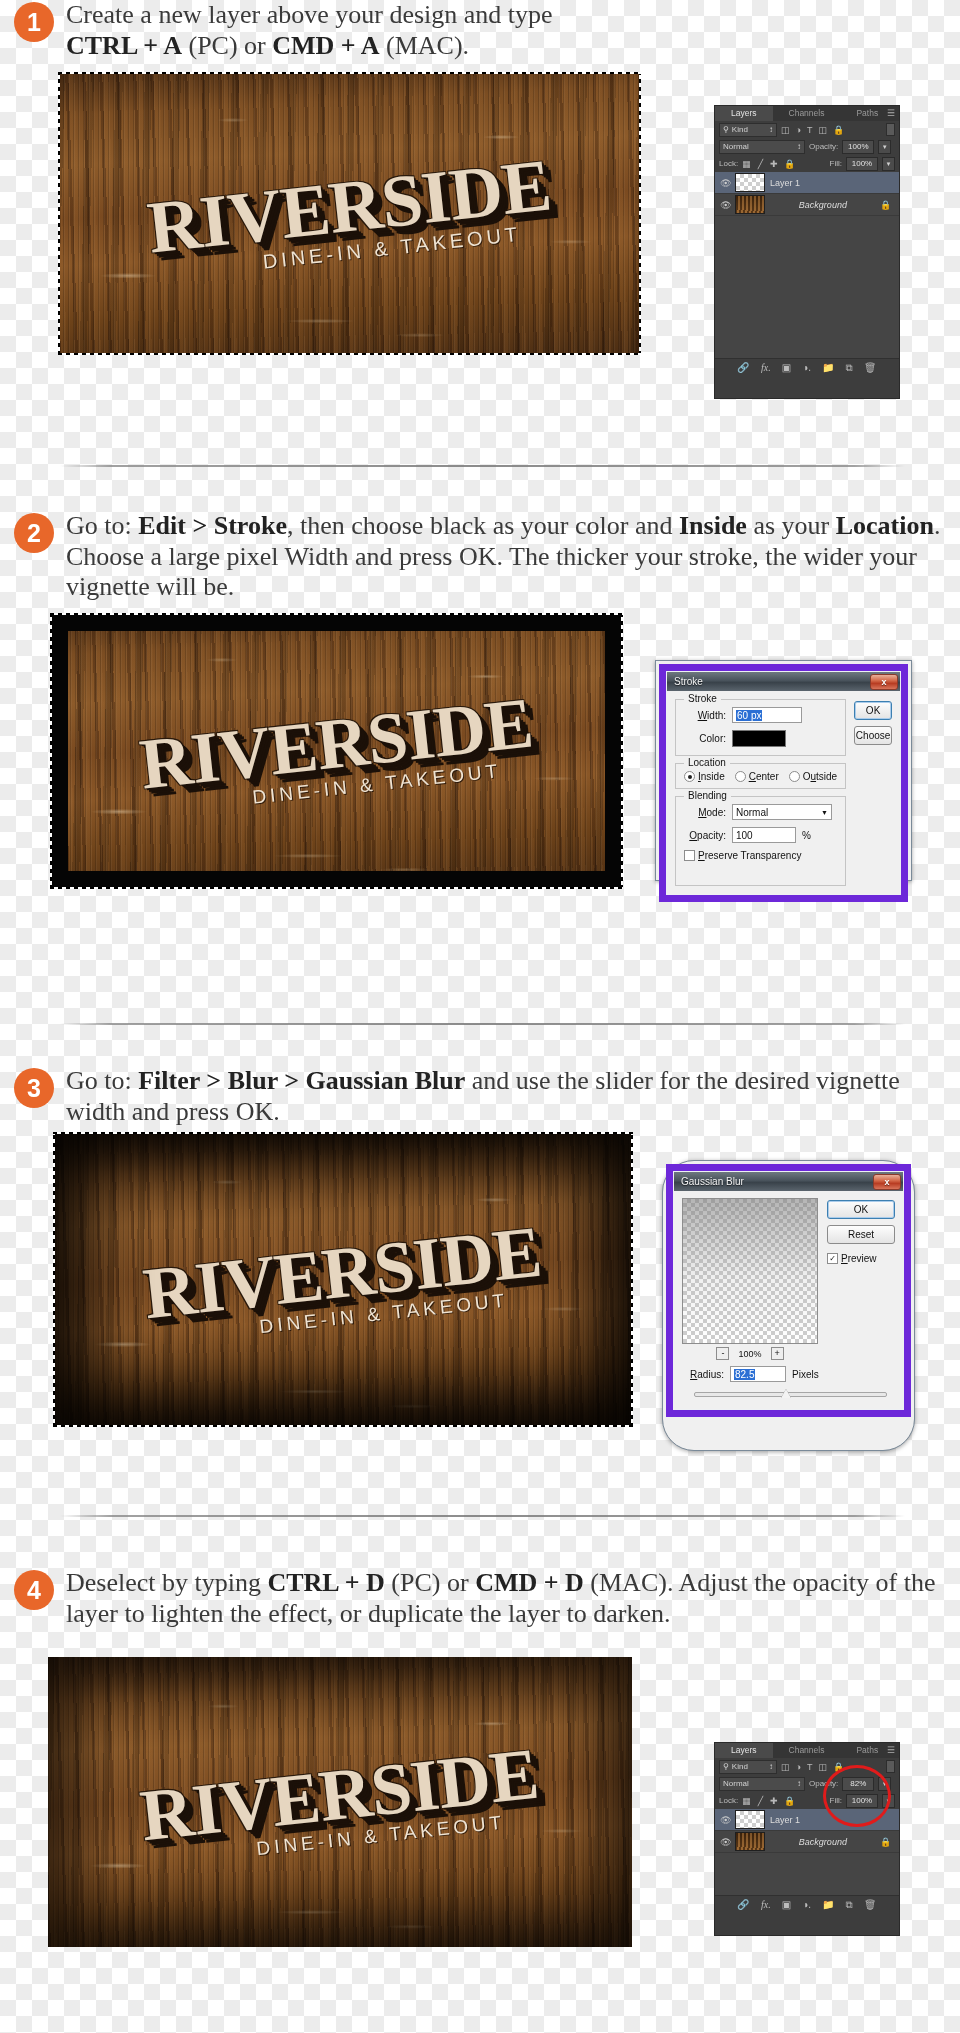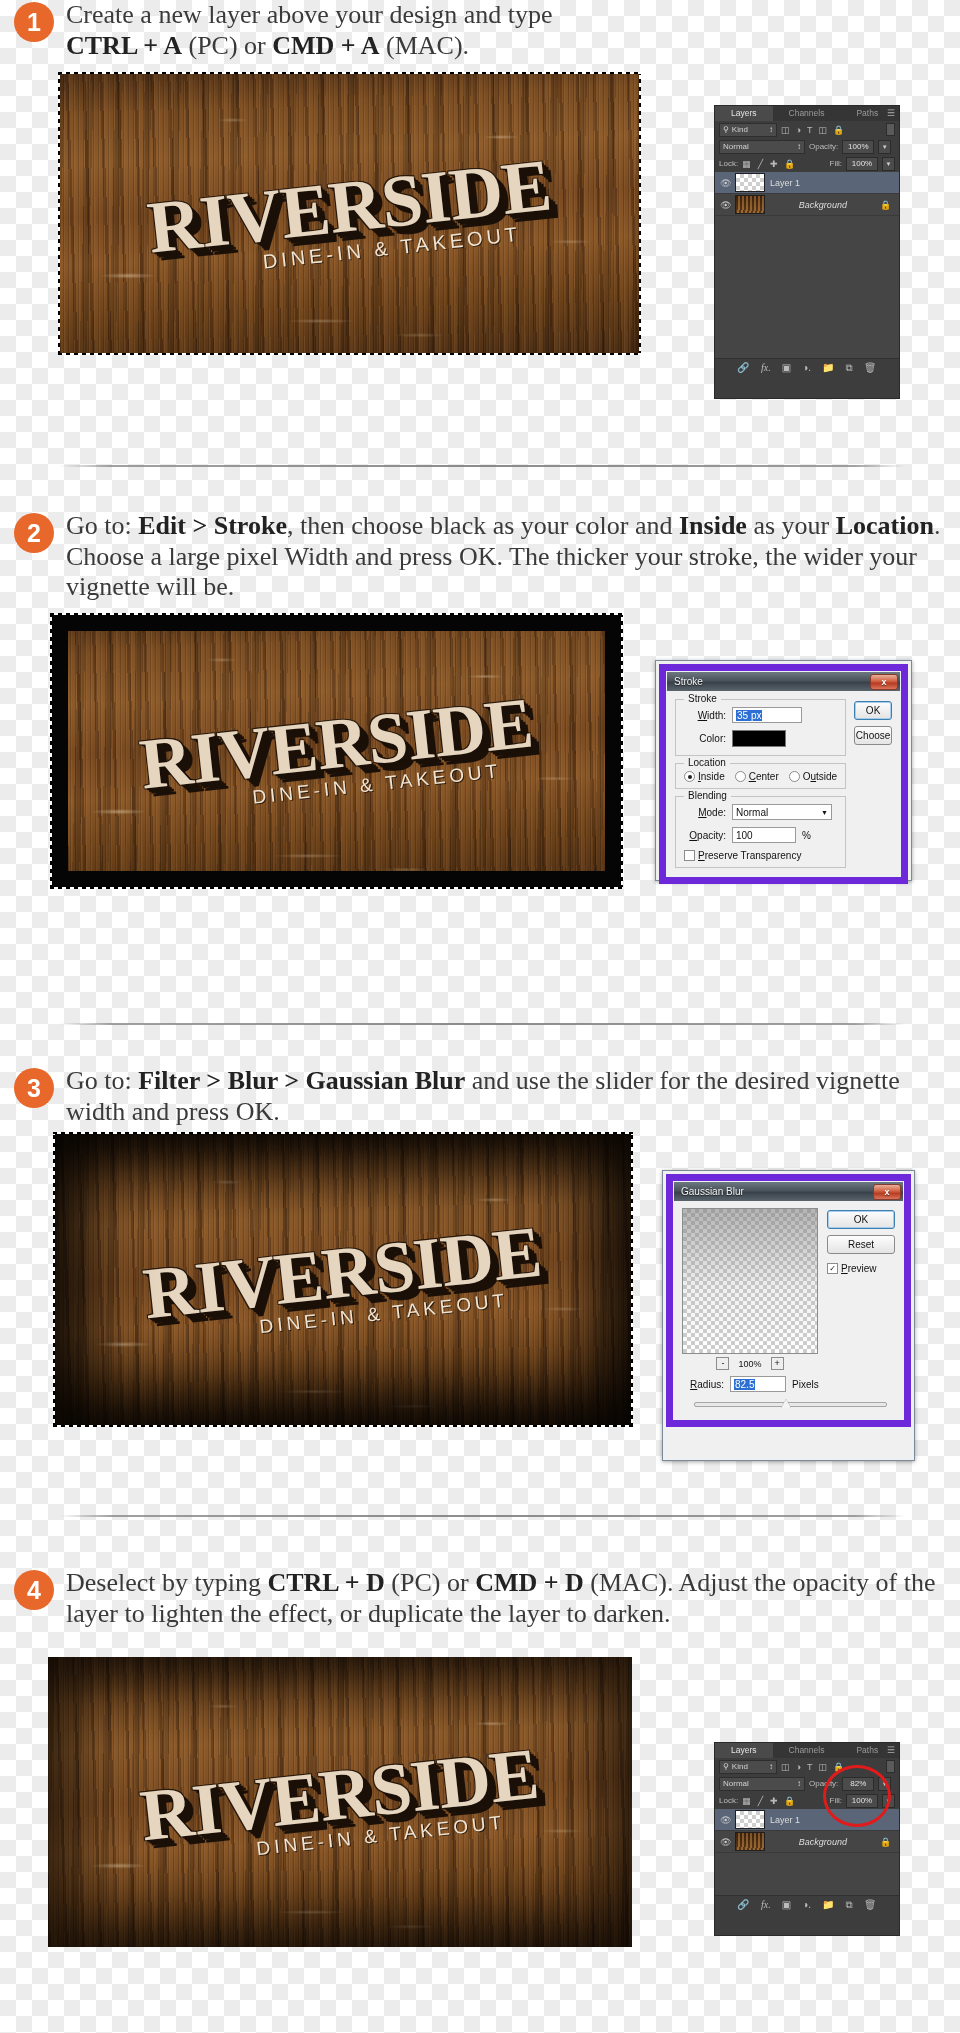--- a/index.html
+++ b/index.html
@@ -292,21 +292,21 @@
         <span>Stroke</span>
         <span class="dlg-close">x</span>
       </div>
       <div class="dlg-body" style="display:flex;gap:8px;">
         <div style="flex:1;">
           <div class="grp">
             <span class="grp-t">Stroke</span>
             <div class="frm">
               <span class="flbl" style="width:42px;"><span class="u">W</span>idth:</span>
               <div class="tbox" style="width:62px;">
-                <span class="sel-txt">35 px</span>
+                <span class="sel-txt">60 px</span>
               </div>
             </div>
             <div class="frm">
               <span class="flbl" style="width:42px;">Color:</span>
               <div class="swatch" style="width:52px;"></div>
             </div>
           </div>
           <div class="grp" style="padding-bottom:6px;">
             <span class="grp-t">Location</span>
             <div style="display:flex;gap:10px;align-items:center;">
@@ -317,21 +317,21 @@
               <label class="radio">
                 <span class="rb"></span>
                 <span><span class="u">C</span>enter</span>
               </label>
               <label class="radio">
                 <span class="rb"></span>
                 <span>O<span class="u">u</span>tside</span>
               </label>
             </div>
           </div>
-          <div class="grp" style="margin-bottom:0;padding-bottom:6px;">
+          <div class="grp" style="margin-bottom:0;padding-bottom:24px;">
             <span class="grp-t">Blending</span>
             <div class="frm">
               <span class="flbl" style="width:42px;"><span class="u">M</span>ode:</span>
               <div class="ddl" style="width:92px;">
                 <span>Normal</span>
                 <span style="font-size:7px;">▼</span>
               </div>
             </div>
             <div class="frm">
               <span class="flbl" style="width:42px;"><span class="u">O</span>pacity:</span>
@@ -366,21 +366,21 @@
     <div class="logo">
       <div class="logo-inner">
         <span class="riverside" style="font-size:73px;">RIVERSIDE</span>
         <span class="tagline" style="font-size:19px;letter-spacing:4px;margin-top:-8px;margin-left:74px;">DINE-IN &amp; TAKEOUT</span>
       </div>
     </div>
     <div class="vignette-soft"></div>
     <div class="ants"></div>
   </div>
 
-  <div class="dlg" style="left:662px;top:110px;width:245px;height:283px;">
+  <div class="dlg" style="left:662px;top:100px;width:245px;height:283px;border-radius:32px;">
     <div class="dlg-shell">
       <div class="dlg-title">
         <span>Gaussian Blur</span>
         <span class="dlg-close">x</span>
       </div>
       <div class="dlg-body" style="padding:7px 8px 9px;">
         <div style="display:flex;gap:9px;">
           <div style="flex:1;">
             <div class="prev-box" style="height:144px;">
               <div class="prev-shade"></div>

